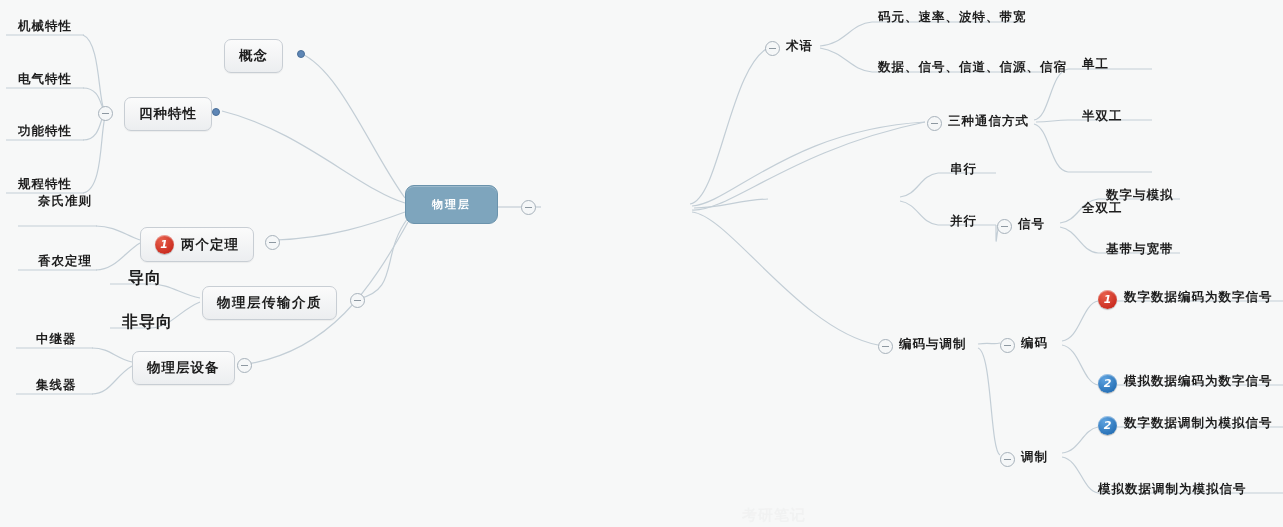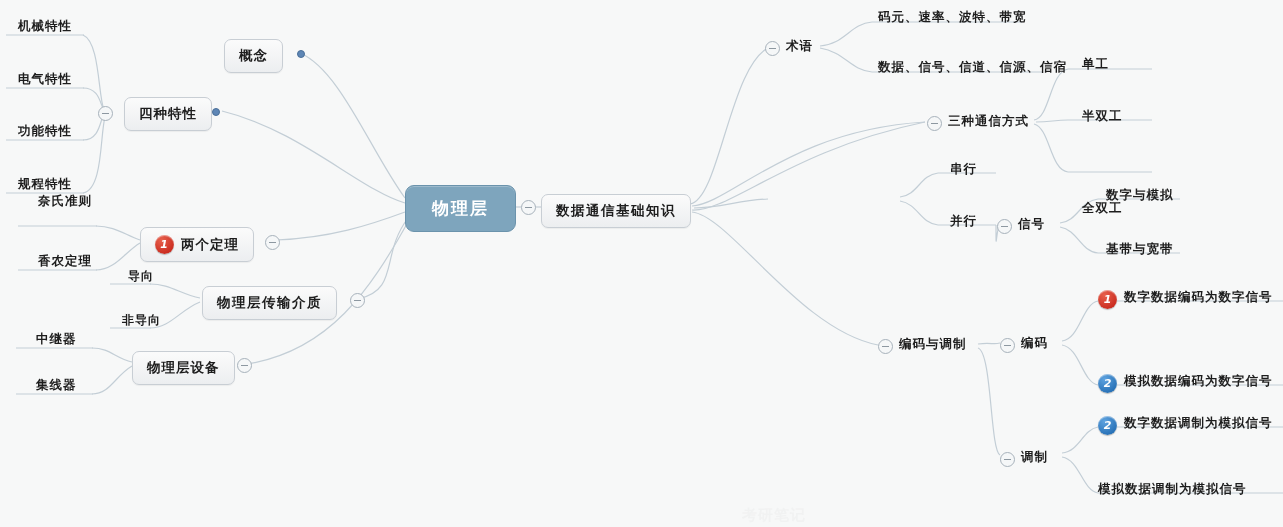--- a/index.html
+++ b/index.html
@@ -15,21 +15,21 @@
 
   
   .node{position:absolute;display:flex;align-items:center;white-space:nowrap;}
 
   
   .root{
     background:#7ea5bd;
     border:1px solid #6b93ac;
     border-radius:9px;
     color:#ffffff;
-    font-size:17px;
+    font-size:11px;
     font-weight:bold;
     letter-spacing:2px;
     padding:11px 26px;
     box-shadow:inset 0 1px 0 rgba(255,255,255,.25);
   }
 
   
   .boxed{
     background:linear-gradient(#fbfbfb,#eceef0);
     border:1px solid #c8ced4;
@@ -44,21 +44,21 @@
   .boxed.wide{letter-spacing:1.5px;}
 
   
   .plain{
     color:#1d1d1d;
     font-size:12.5px;
     font-weight:bold;
     letter-spacing:1px;
     padding:1px 6px 4px 6px;
   }
-  .plain.small{font-size:12px;}
+  .plain.small{font-size:16px;}
 
   
   .toggle{
     width:13px;height:13px;border-radius:50%;
     border:1px solid #a7b2bb;background:#f5f7f8;
     display:inline-flex;align-items:center;justify-content:center;
     flex:0 0 auto;
   }
   .toggle::before{content:"";width:7px;height:1px;background:#8d98a1;display:block;}
   .toggle.standalone{position:absolute;}
@@ -234,23 +234,20 @@
   <div class="toggle standalone" style="left:237px;top:358px;"></div>
 
   <div class="node plain" style="left:30px;top:330px;">
     <span class="label">中继器</span>
   </div>
   <div class="node plain" style="left:30px;top:376px;">
     <span class="label">集线器</span>
   </div>
 
   <div class="toggle standalone" style="left:521px;top:200px;"></div>
-  <div class="node boxed wide" style="left:541px;top:194px;">
-    <span class="label">数据通信基础知识</span>
-  </div>
 
   <div class="node" style="left:765px;top:37px;">
     <span class="toggle"></span>
     <span class="plain" style="position:static;">术语</span>
   </div>
   <div class="node plain" style="left:872px;top:8px;">
     <span class="label">码元、速率、波特、带宽</span>
   </div>
   <div class="node plain" style="left:872px;top:58px;">
     <span class="label">数据、信号、信道、信源、信宿</span>

